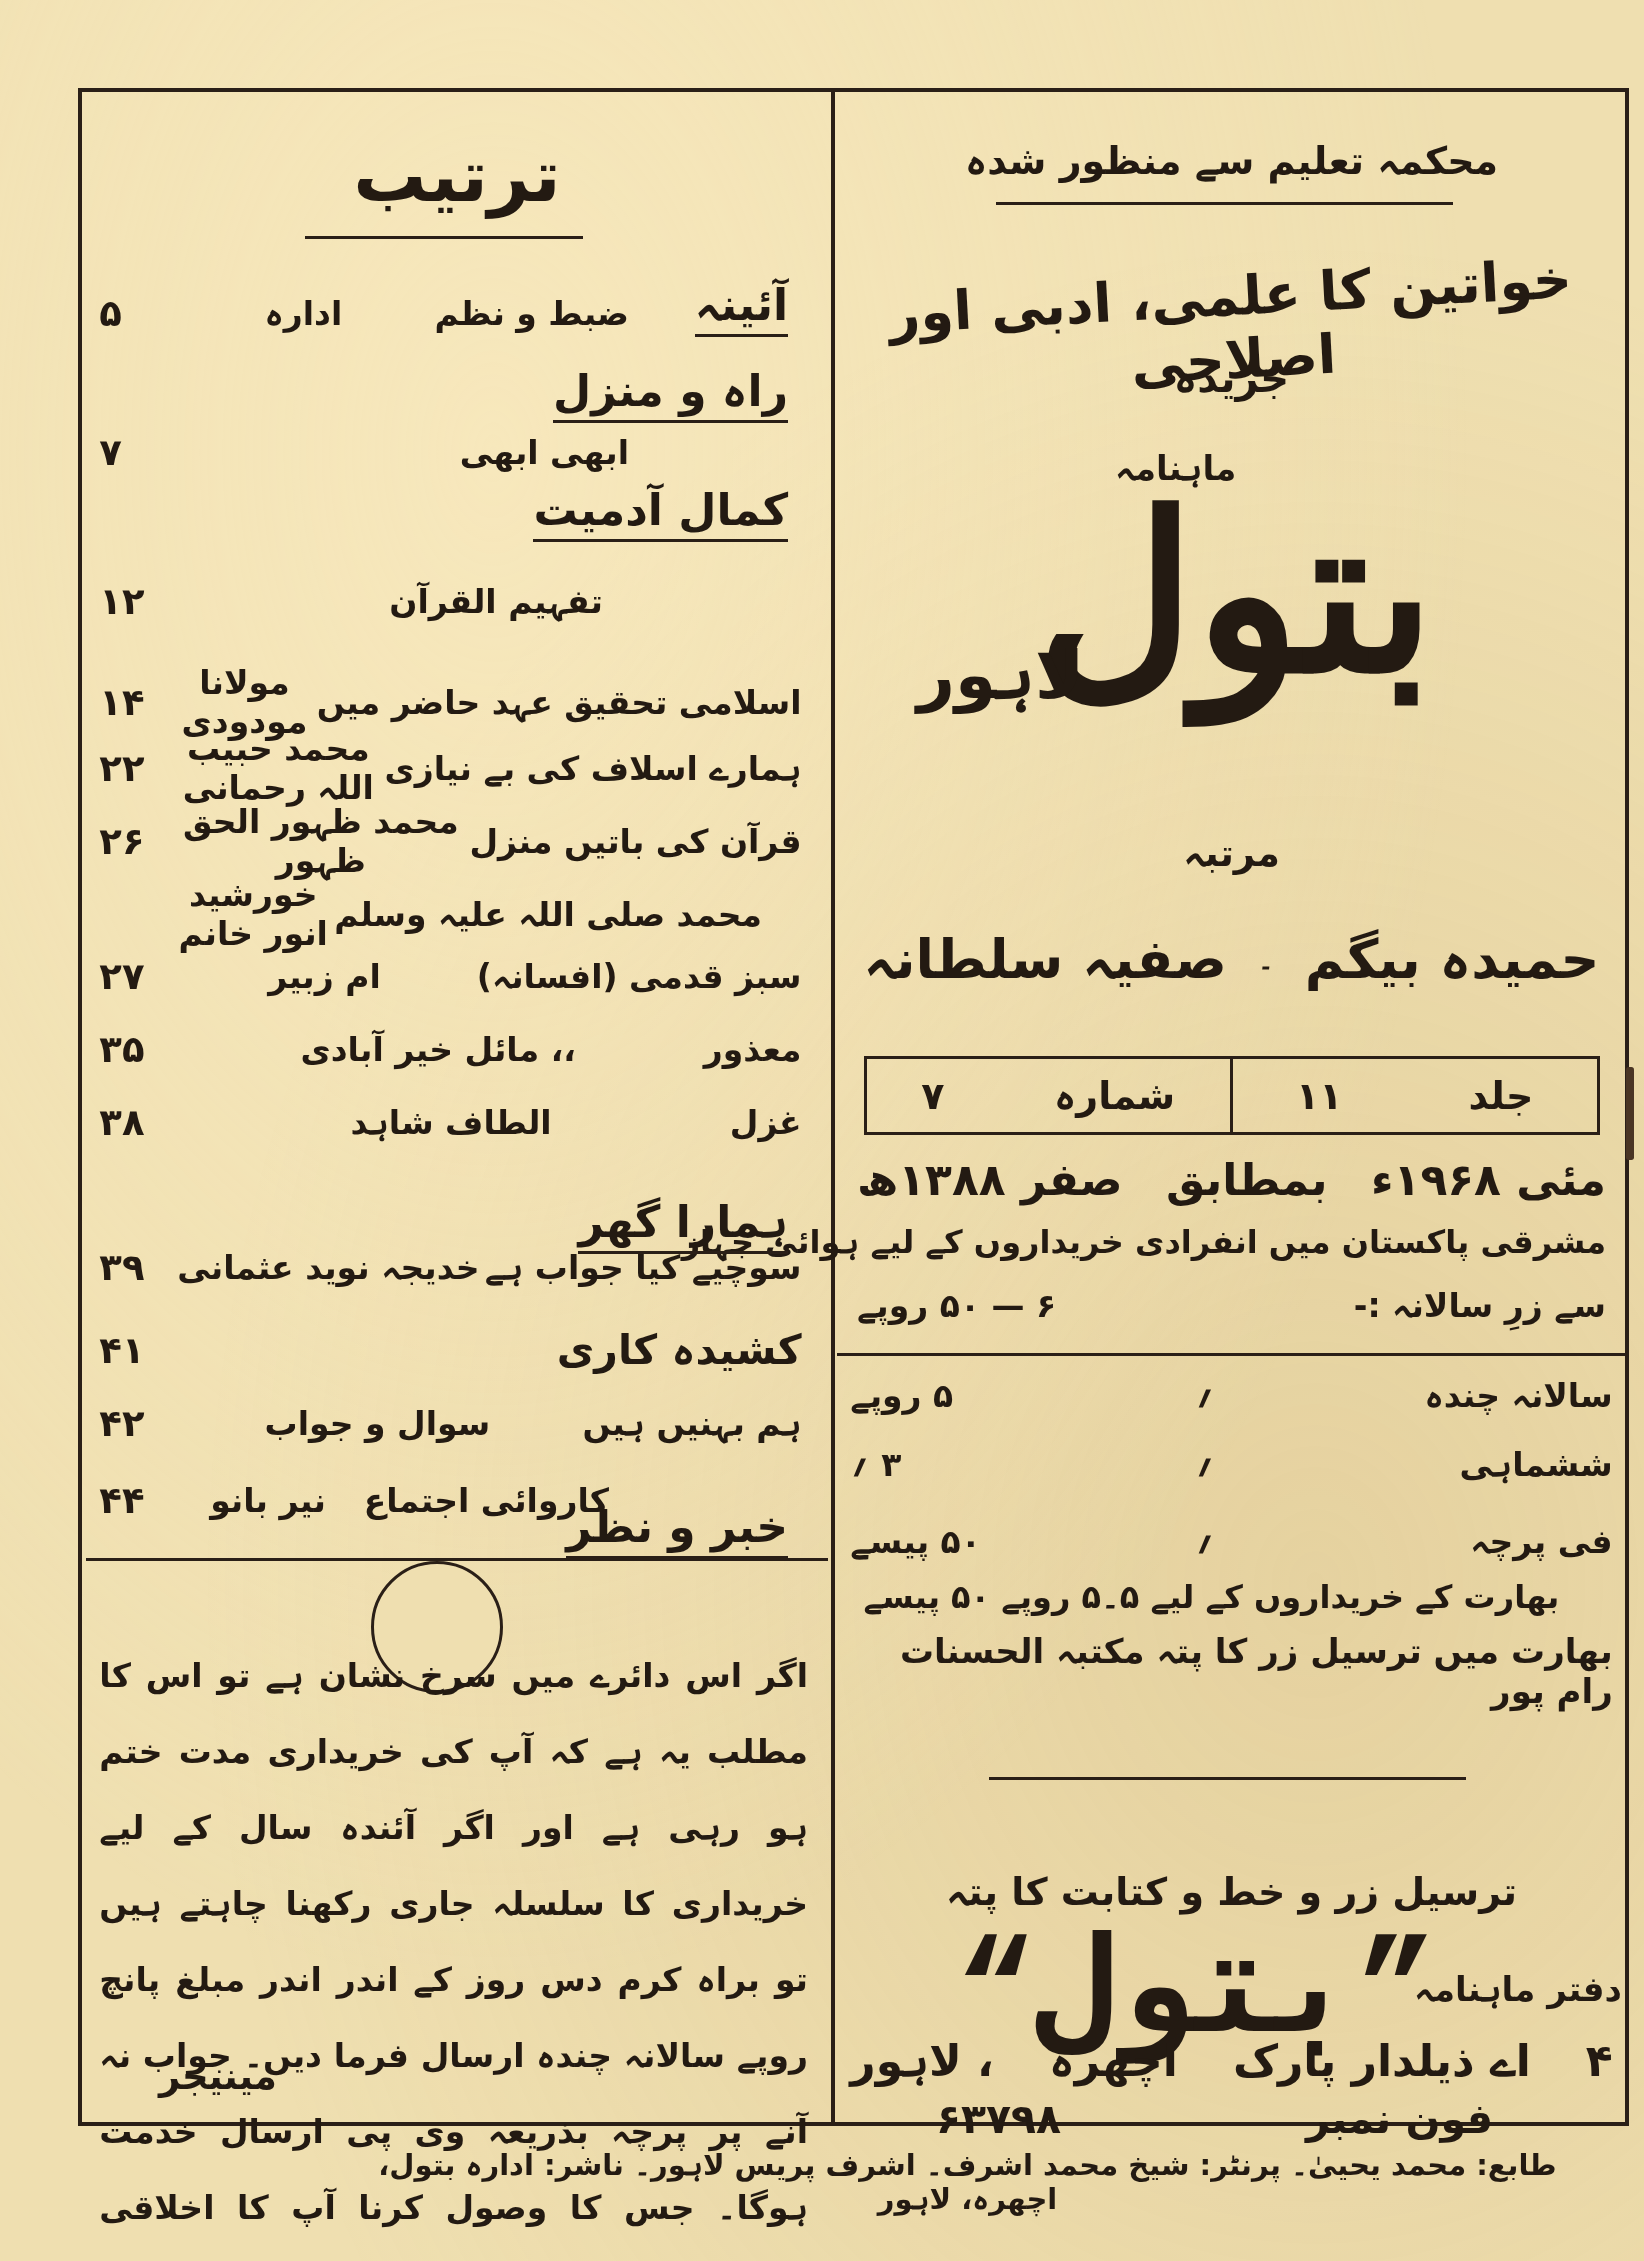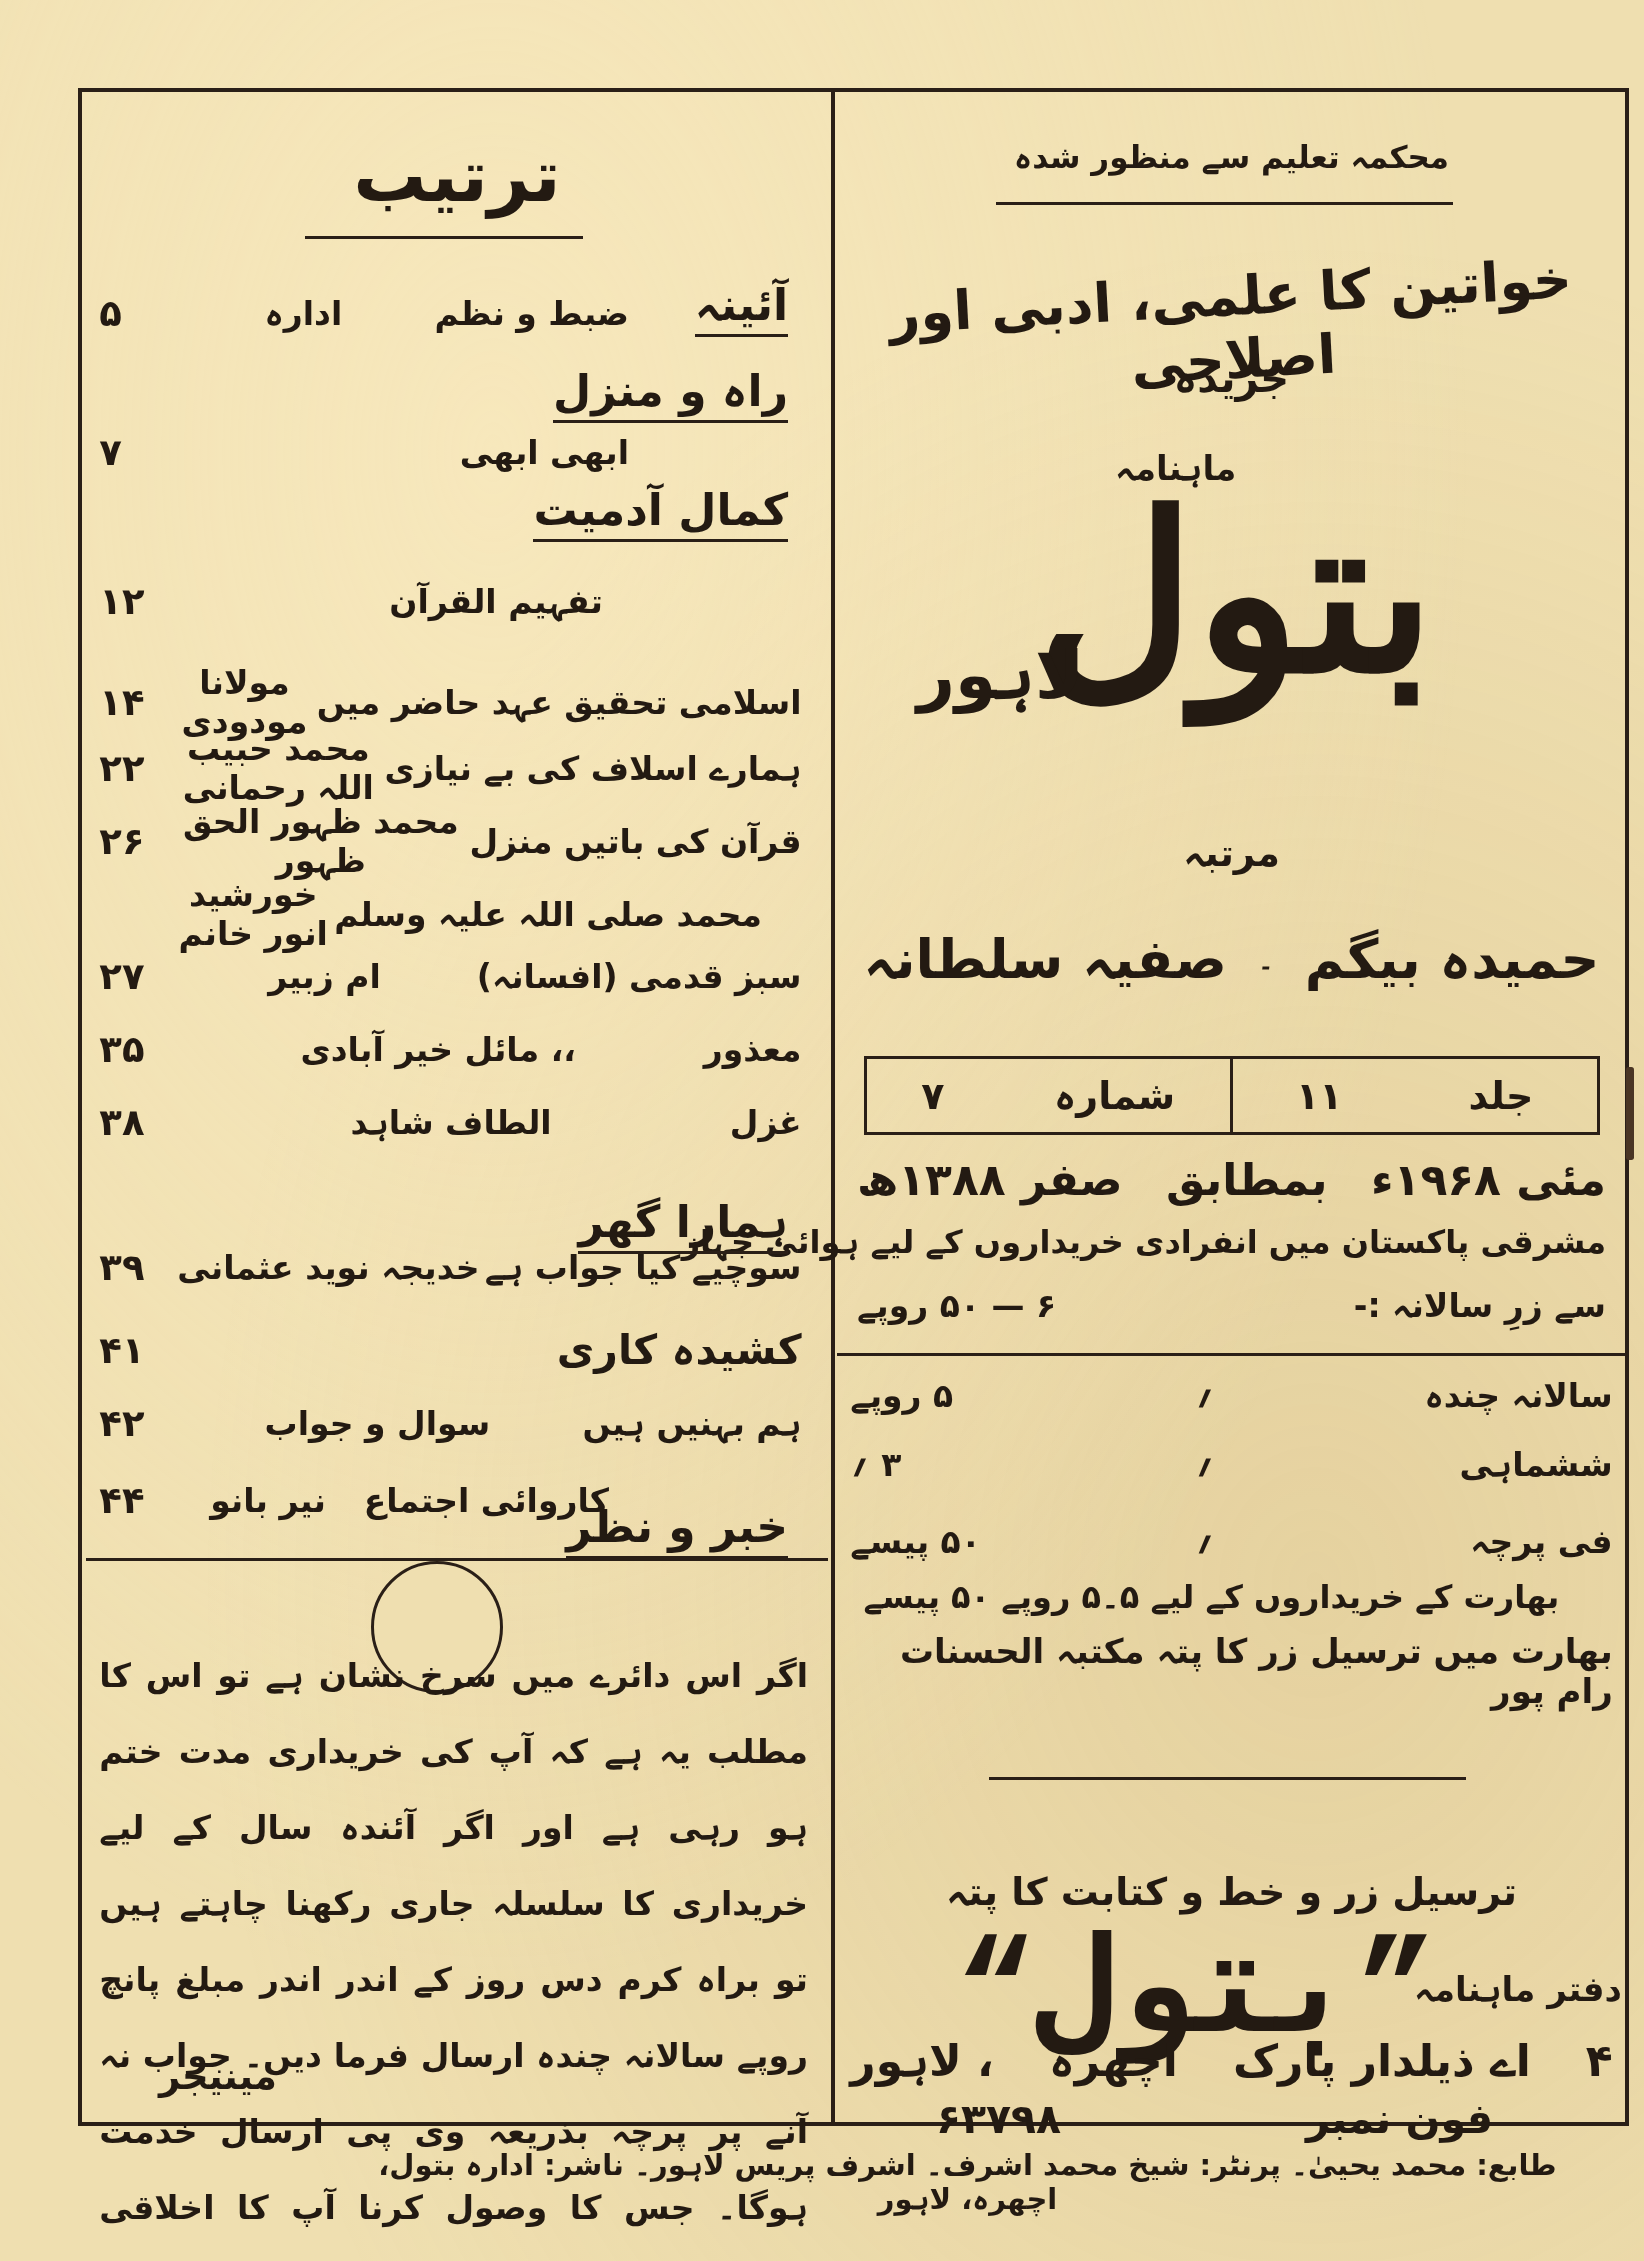--- a/index.html
+++ b/index.html
@@ -12,21 +12,21 @@
     font-family:"DejaVu Sans", sans-serif;
     color:#231a12;
   }
   .frame{position:absolute;left:78px;top:88px;width:1551px;height:2038px;border:4px solid #2a1f17;box-sizing:border-box;}
   .vdivider{position:absolute;left:831px;top:88px;width:4px;height:2038px;background:#2a1f17;}
   .col{position:absolute;direction:rtl;text-align:right;}
   .left{left:86px;top:93px;width:742px;height:2029px;}
   .right{left:837px;top:93px;width:789px;height:2029px;}
 
   
-  .approved{position:absolute;top:46px;left:0;right:0;text-align:center;font-size:31px;font-weight:bold;}
+  .approved{position:absolute;top:46px;left:0;right:0;text-align:center;font-size:38px;font-weight:bold;}
   .rule{position:absolute;height:3.3px;background:#2a1f17;}
   .tagline{position:absolute;top:172px;left:26.5px;right:26.5px;text-align:center;font-size:54px;font-weight:bold;transform:rotate(-3deg);}
   .jarida{position:absolute;top:262px;left:0;right:0;text-align:center;font-size:40px;font-weight:bold;}
   .mahnama{position:absolute;top:355px;left:278px;font-size:34px;font-weight:bold;}
   .mast{position:absolute;top:391px;left:199px;font-size:219px;font-weight:bold;line-height:1;font-family:"DejaVu Serif", serif;}
   .city{position:absolute;top:544px;left:80px;font-size:66px;font-weight:bold;}
   .murattaba{position:absolute;top:739px;left:0;right:0;text-align:center;font-size:37px;font-weight:bold;}
   .editors{position:absolute;top:835px;left:26.5px;right:26.5px;display:flex;justify-content:space-between;align-items:center;font-size:54px;font-weight:bold;}
   .editors .sep{font-size:26.5px;}
   .volbox{position:absolute;top:963px;left:26.5px;right:26.5px;height:73px;border:3.3px solid #2a1f17;display:flex;}

